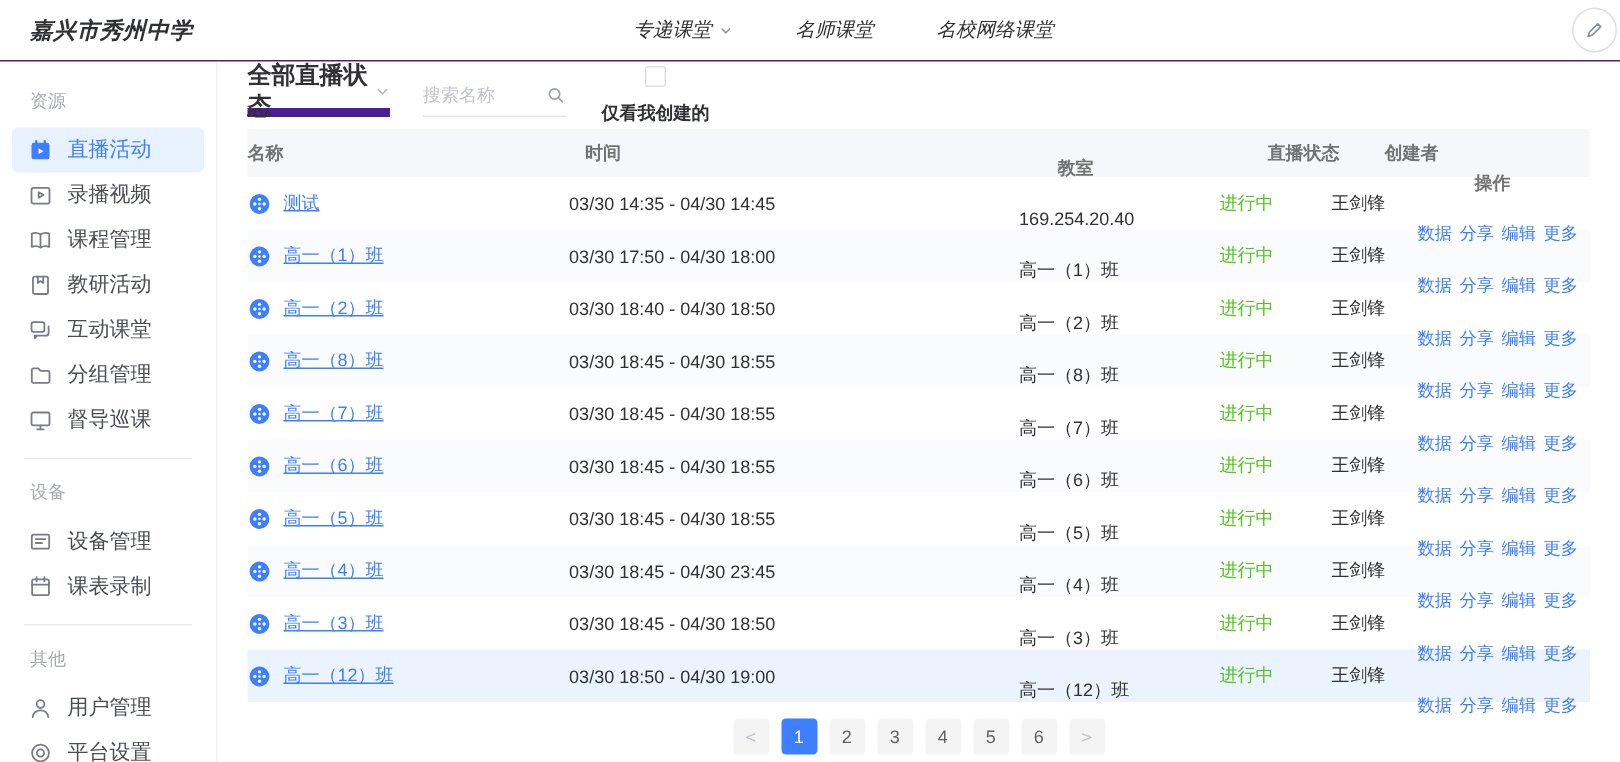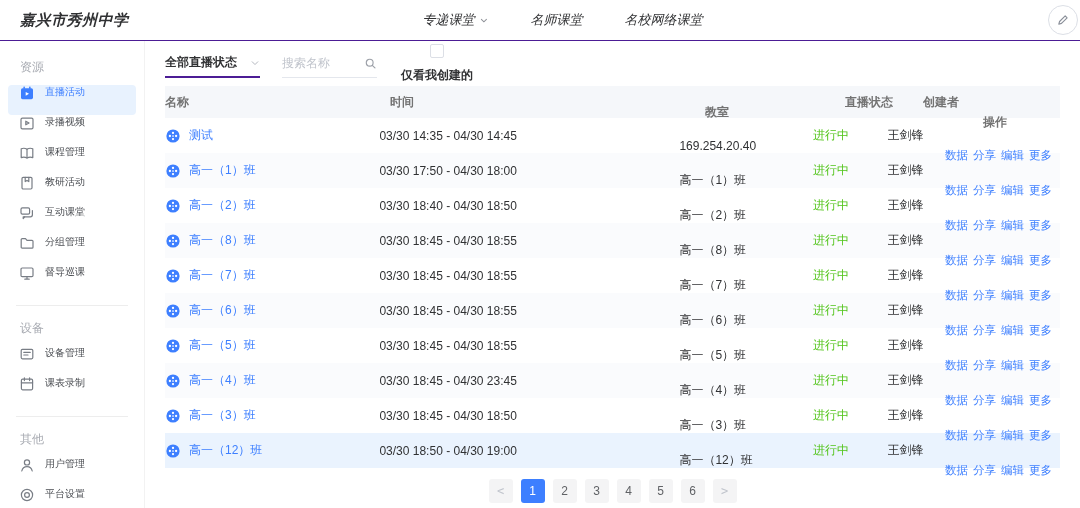--- a/index.html
+++ b/index.html
@@ -16,32 +16,32 @@
   .topnav { position:absolute; left:50%; top:0; height:40px; transform:translateX(-42%); display:flex; align-items:center; gap:42px; }
   .topnav-item { display:flex; align-items:center; gap:5px; font-size:13px; color:#303133; cursor:pointer; white-space:nowrap; }
   .topnav-item .chev { color:#909399; }
   .avatar-btn { position:absolute; right:2px; top:5px; width:30px; height:30px; border:1px solid #dcdfe6;
     border-radius:50%; background:#fff; display:flex; align-items:center; justify-content:center; color:#8a8f99; }
 
   
   .layout { display:flex; height:467px; }
   .sidebar { width:145px; flex-shrink:0; border-right:1px solid #f2f2f2; padding-top:6px; overflow:hidden; }
   .side-section-title { font-size:12px; color:#a8abb2; padding:12px 20px 9px; }
-  .side-item { height:30px; margin:0 8px; padding:0 11px; border-radius:4px; display:flex; align-items:flex-start; gap:10px;
-    font-size:10px; color:#4a4d52; cursor:pointer; white-space:nowrap; }
+  .side-item { height:30px; margin:0 8px; padding:0 11px; border-radius:4px; display:flex; align-items:center; gap:10px;
+    font-size:14px; color:#4a4d52; cursor:pointer; white-space:nowrap; }
   .side-item .ic { width:16px; height:16px; color:#787d85; flex-shrink:0; }
   .side-item.active { background:#e8f2fe; color:#3d7fff; }
   .side-item.active .ic { color:#3d7fff; }
   .side-divider { height:1px; background:#ededed; margin:10px 16px 2px; }
 
   
   .content { flex:1; padding:0 20px; overflow:hidden; }
   .filterbar { height:45px; display:flex; align-items:center; }
-  .select-field { width:95px; height:28px; border-bottom:2px solid #4c1d95; display:flex; align-items:center;
-    justify-content:space-between; font-size:12px; font-weight:bold; color:#303133; cursor:pointer; }
+  .select-field { width:95px; height:28px; border-bottom:6px solid #4c1d95; display:flex; align-items:center;
+    justify-content:space-between; font-size:16px; font-weight:bold; color:#303133; cursor:pointer; }
   .select-field .chev { color:#b4b8bf; }
   .search-field { width:95px; height:28px; border-bottom:1px solid #e4e7ed; margin-left:22px; display:flex; align-items:center; }
   .search-field input { border:0; outline:0; flex:1; min-width:0; font-size:12px; font-family:inherit; color:#303133; background:transparent; }
   .search-field input::placeholder { color:#c0c4cc; }
   .search-field .ic { color:#9ca0a8; flex-shrink:0; }
   .checkbox-field { margin-left:24px; display:flex; align-items:center; gap:9px; cursor:pointer;flex-direction:column; }
   .checkbox-box { width:14px; height:14px; border:1px solid #dcdfe6; border-radius:2px; background:#fff; }
   .checkbox-label { font-size:12px; font-weight:bold; color:#303133; }
 
   
@@ -49,21 +49,21 @@
   .tr { display:flex; align-items:center; height:35px; font-size:12px; color:#303133; }
   .tr:nth-child(even) { background:#fafbfd; }
   .tr:last-child { background:#eaf3fe; }
   .col { padding-right:8px; white-space:nowrap; overflow:hidden; }
   .col-name { width:225px; display:flex; align-items:center; gap:8px; }
   .col-time { width:315px; }
   .col-room { width:140px;margin-top:20px; }
   .col-status { width:78px; }
   .col-creator { width:60px; }
   .col-actions { flex:1; overflow:visible;margin-top:40px; }
-  .name-link { color:#3d7fff; cursor:pointer; }
+  .name-link { color:#3d7fff; cursor:pointer;text-decoration:underline; }
   .reel-ic { width:16px; height:16px; flex-shrink:0; }
   .status-live { color:#52c41a; }
   .actions { display:flex; gap:5px; font-size:11.5px; }
   .action-link { color:#3d7fff; cursor:pointer; white-space:nowrap; }
 
   
   .pagination { display:flex; justify-content:center; align-items:center; gap:8px; padding-top:11px; }
   .page-btn { min-width:24px; height:24px; padding:0 4px; background:#f4f4f5; border-radius:3px; display:flex;
     align-items:center; justify-content:center; font-size:12px; color:#606266; cursor:pointer; }
   .page-btn.arrow { color:#c0c4cc; font-family:"DejaVu Sans Mono",monospace; }

